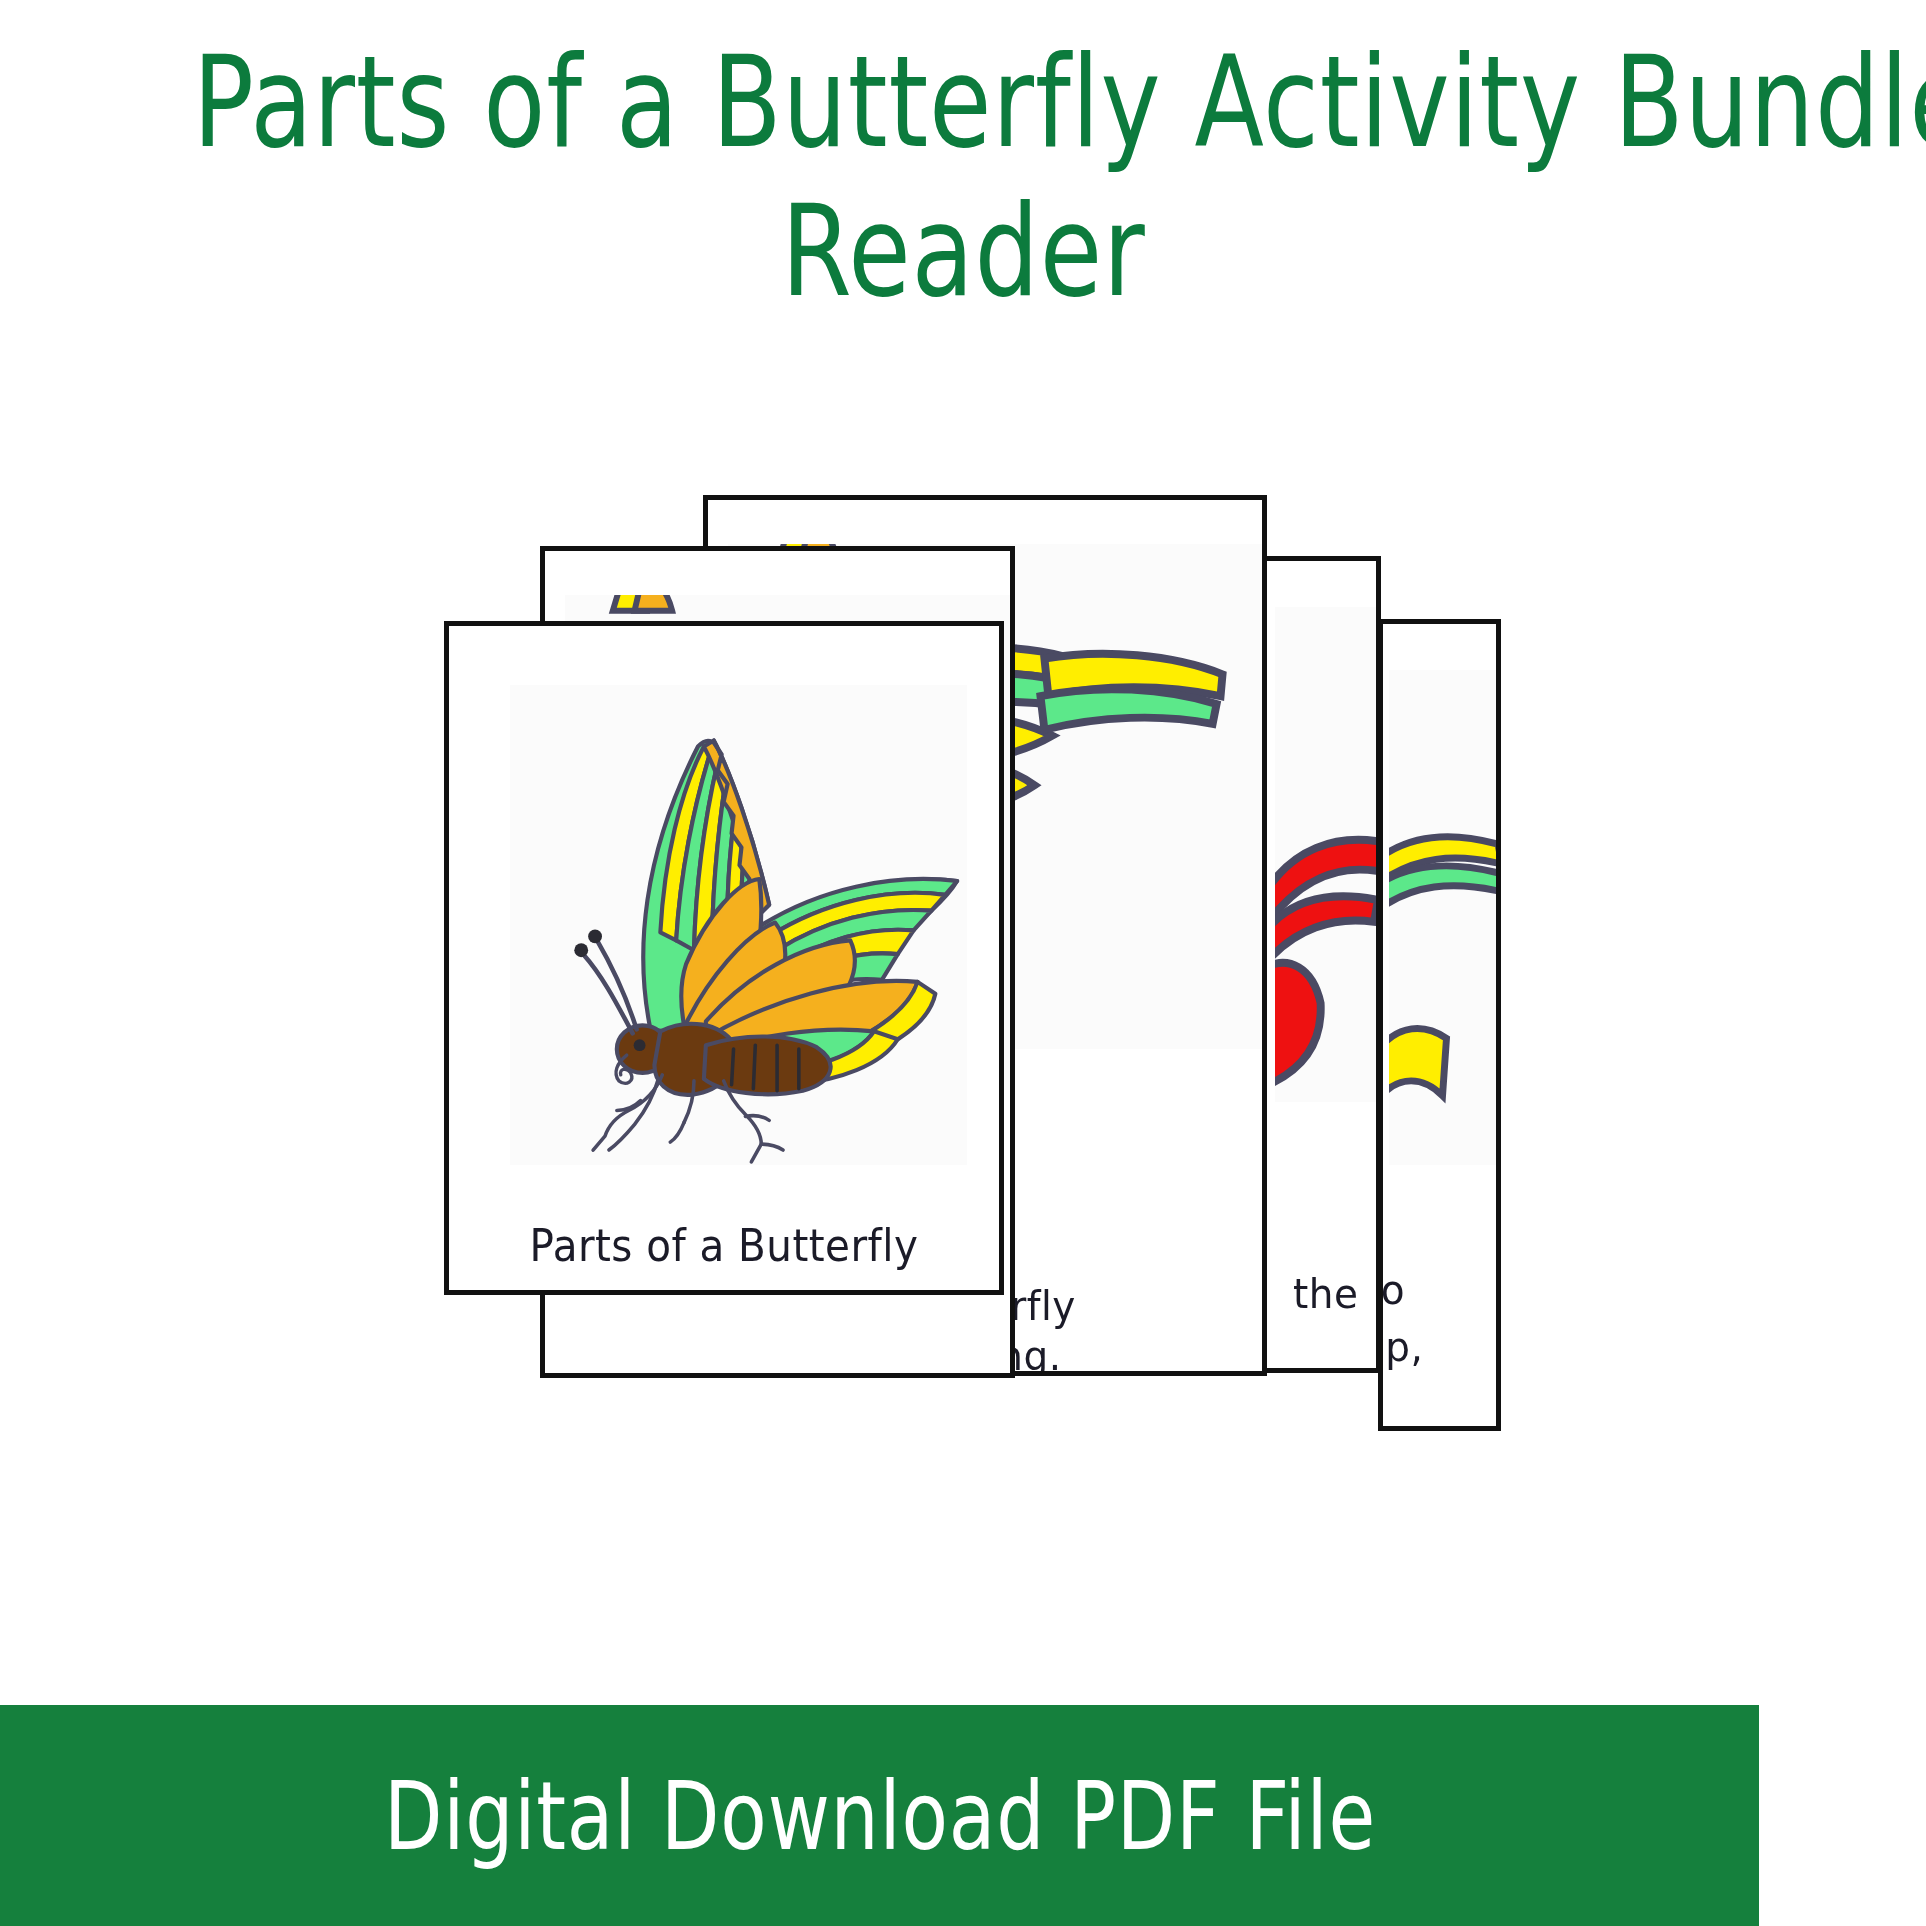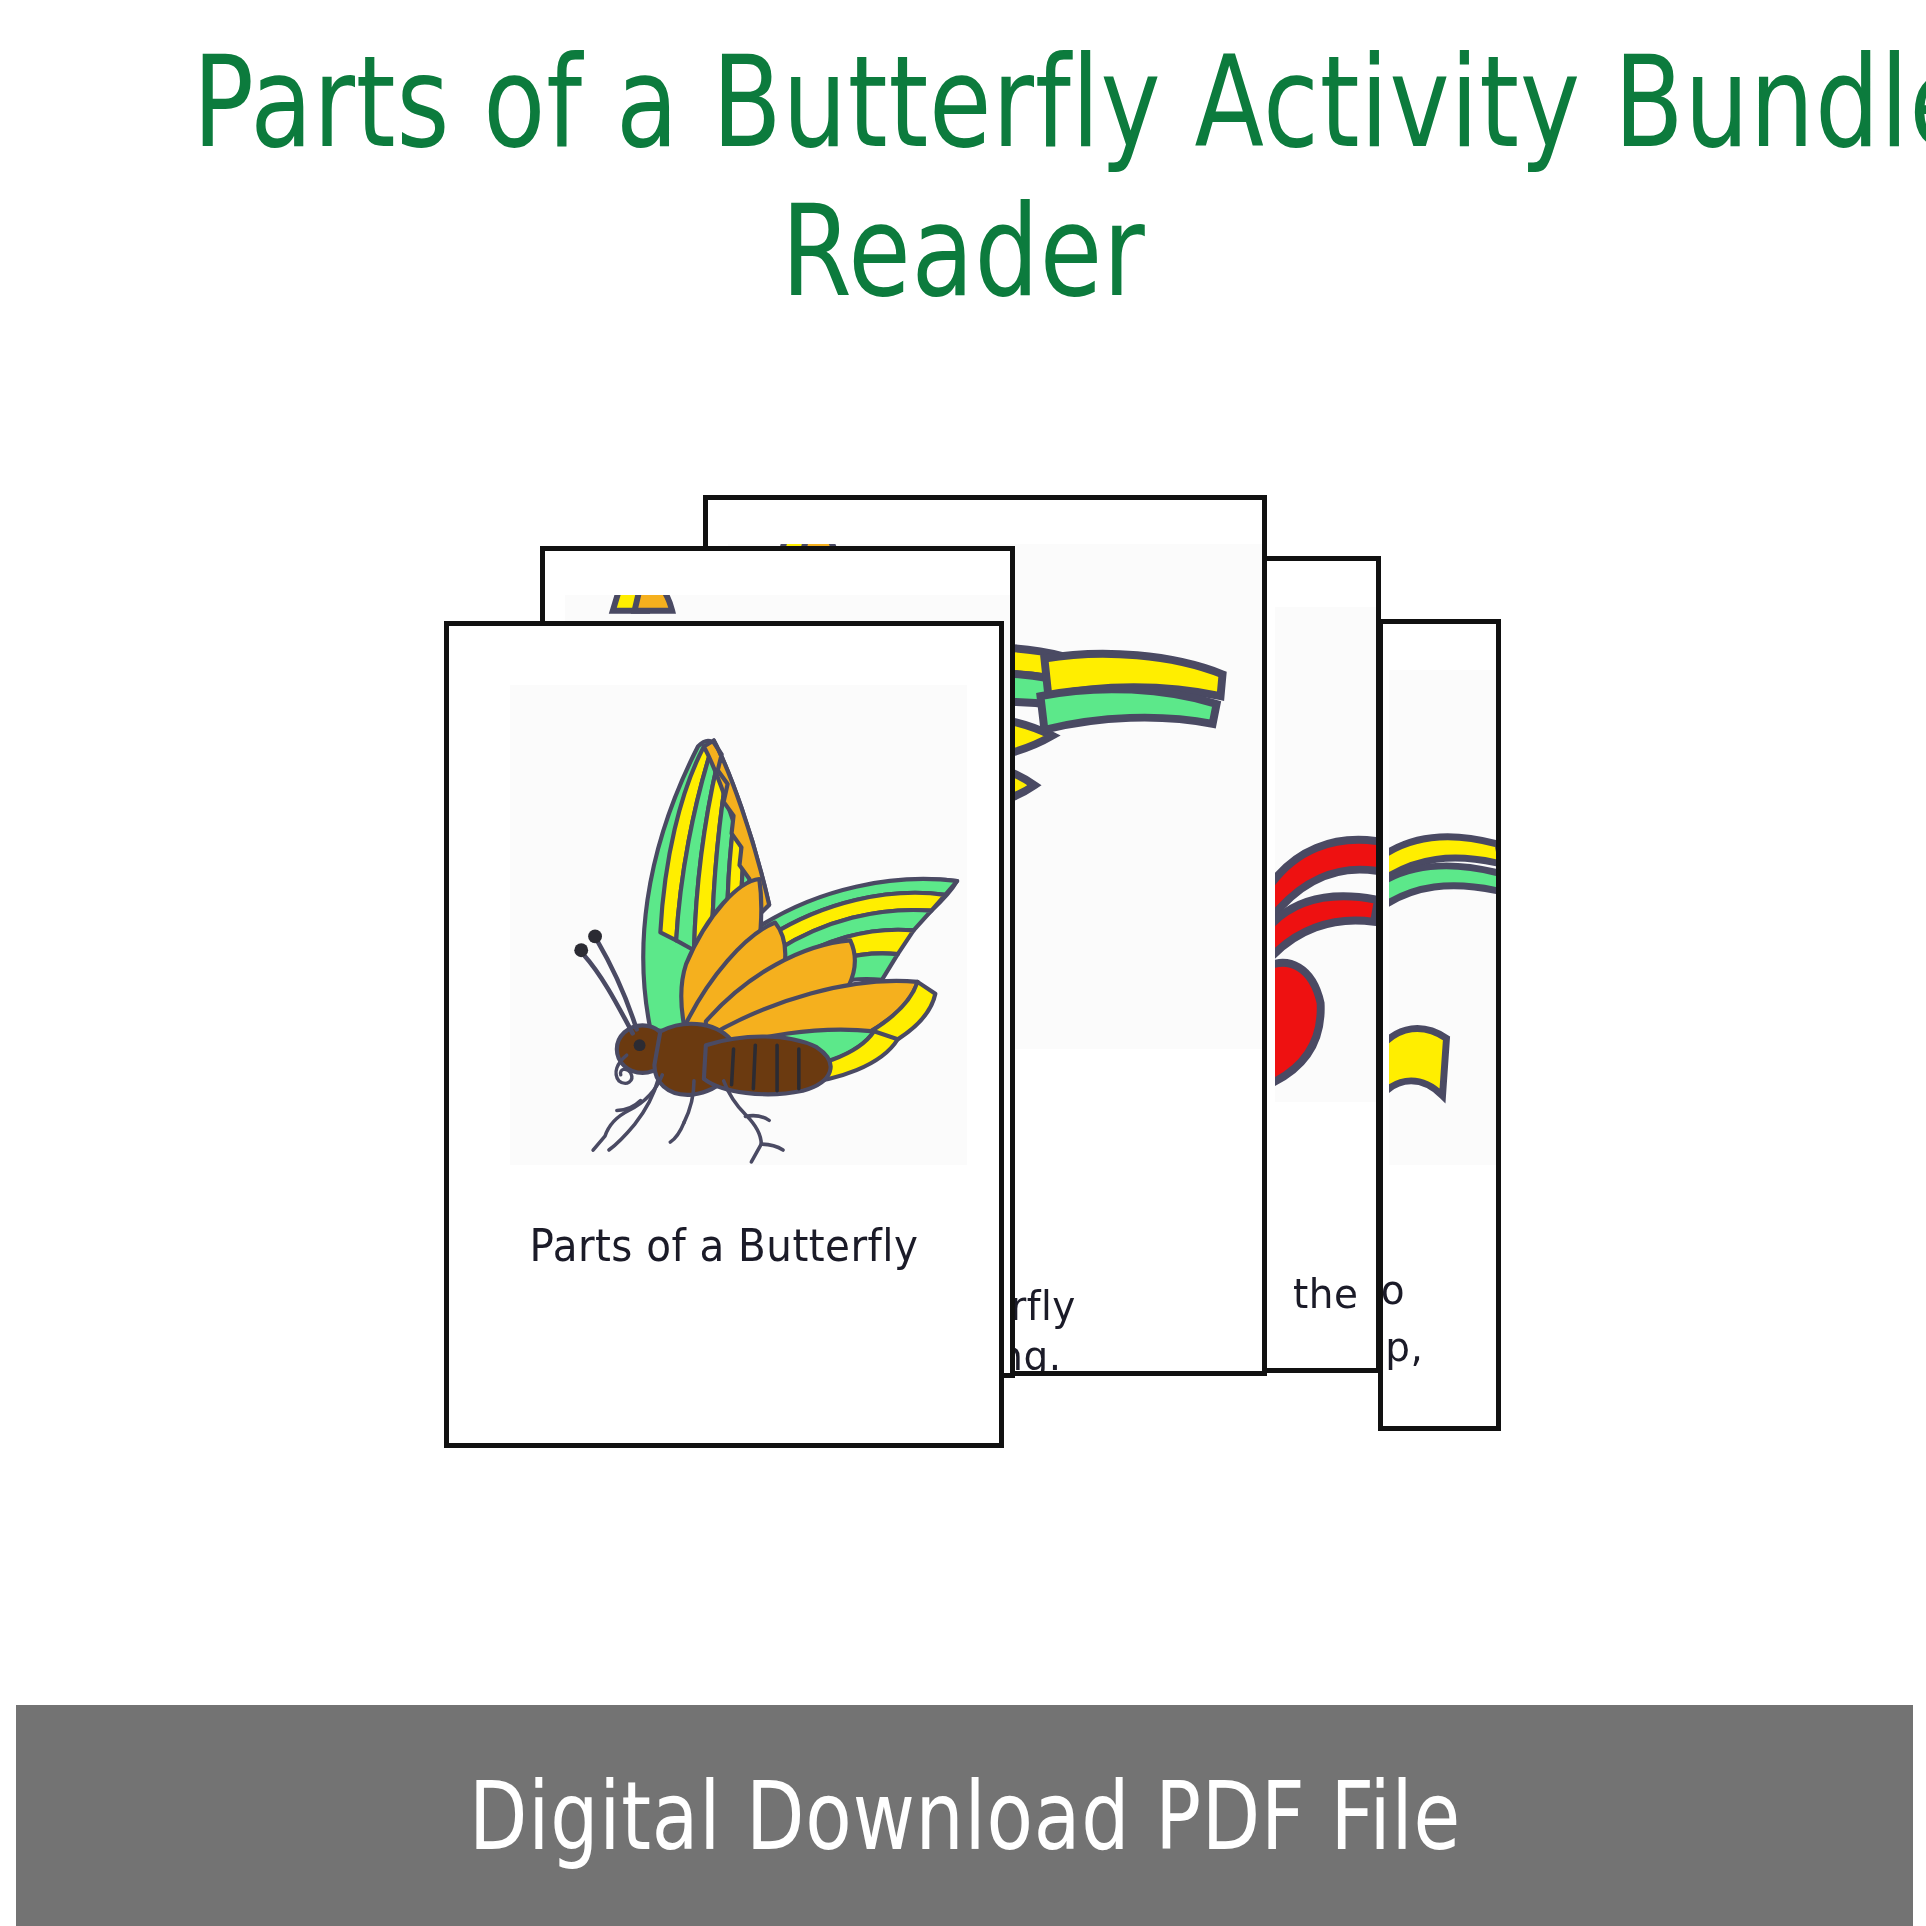--- a/index.html
+++ b/index.html
@@ -50,21 +50,21 @@
     background: #ffffff;
     border: 5px solid #111111;
     box-sizing: border-box;
     overflow: hidden;
   }
   
   .page.p5 { left: 1378px; top: 619px; width: 123px;  height: 812px; z-index: 1; }
   .page.p4 { left: 1262px; top: 556px; width: 119px;  height: 817px; z-index: 2; text-decoration: underline; }
   .page.p3 { left: 703px;  top: 495px; width: 564px;  height: 881px; z-index: 3; }
   .page.p2 { left: 540px;  top: 546px; width: 475px;  height: 832px; z-index: 4; }
-  .page.p1 { left: 444px;  top: 621px; width: 560px;  height: 827px; z-index: 5; text-decoration: underline; }
+  .page.p1 { left: 444px;  top: 621px; width: 560px;  height: 674px; z-index: 5; text-decoration: underline; }
 
   
   .plate {
     position: absolute;
     background: #fbfbfb;
   }
   .p1 .plate { left: 61px;  top: 59px;  width: 457px; height: 480px; }
   .p2 .plate { left: 20px;  top: 44px;  width: 446px; height: 495px; }
   .p3 .plate { left: 20px;  top: 44px;  width: 535px; height: 505px; }
   .p4 .plate { left: 8px;   top: 46px;  width: 109px; height: 495px; }
@@ -93,25 +93,25 @@
     white-space: nowrap;
     transform: scaleX(0.95);
     transform-origin: left center;
   }
 
   .svg-art { position: absolute; left: 0; top: 0; }
 
   
   .banner {
     position: absolute;
-    left: 16px;
+    left: 0;
     top: 1705px;
-    width: 1897px;
+    width: 1759px;
     height: 222px;
-    background: #737373;
+    background: #15803d;
     display: flex;
     align-items: center;
     justify-content: center;
   }
   .banner-text {
     color: #ffffff;
     font-size: 95px;
     font-family: "DejaVu Sans", sans-serif;
     letter-spacing: 1px;
     transform: scaleX(0.80);

